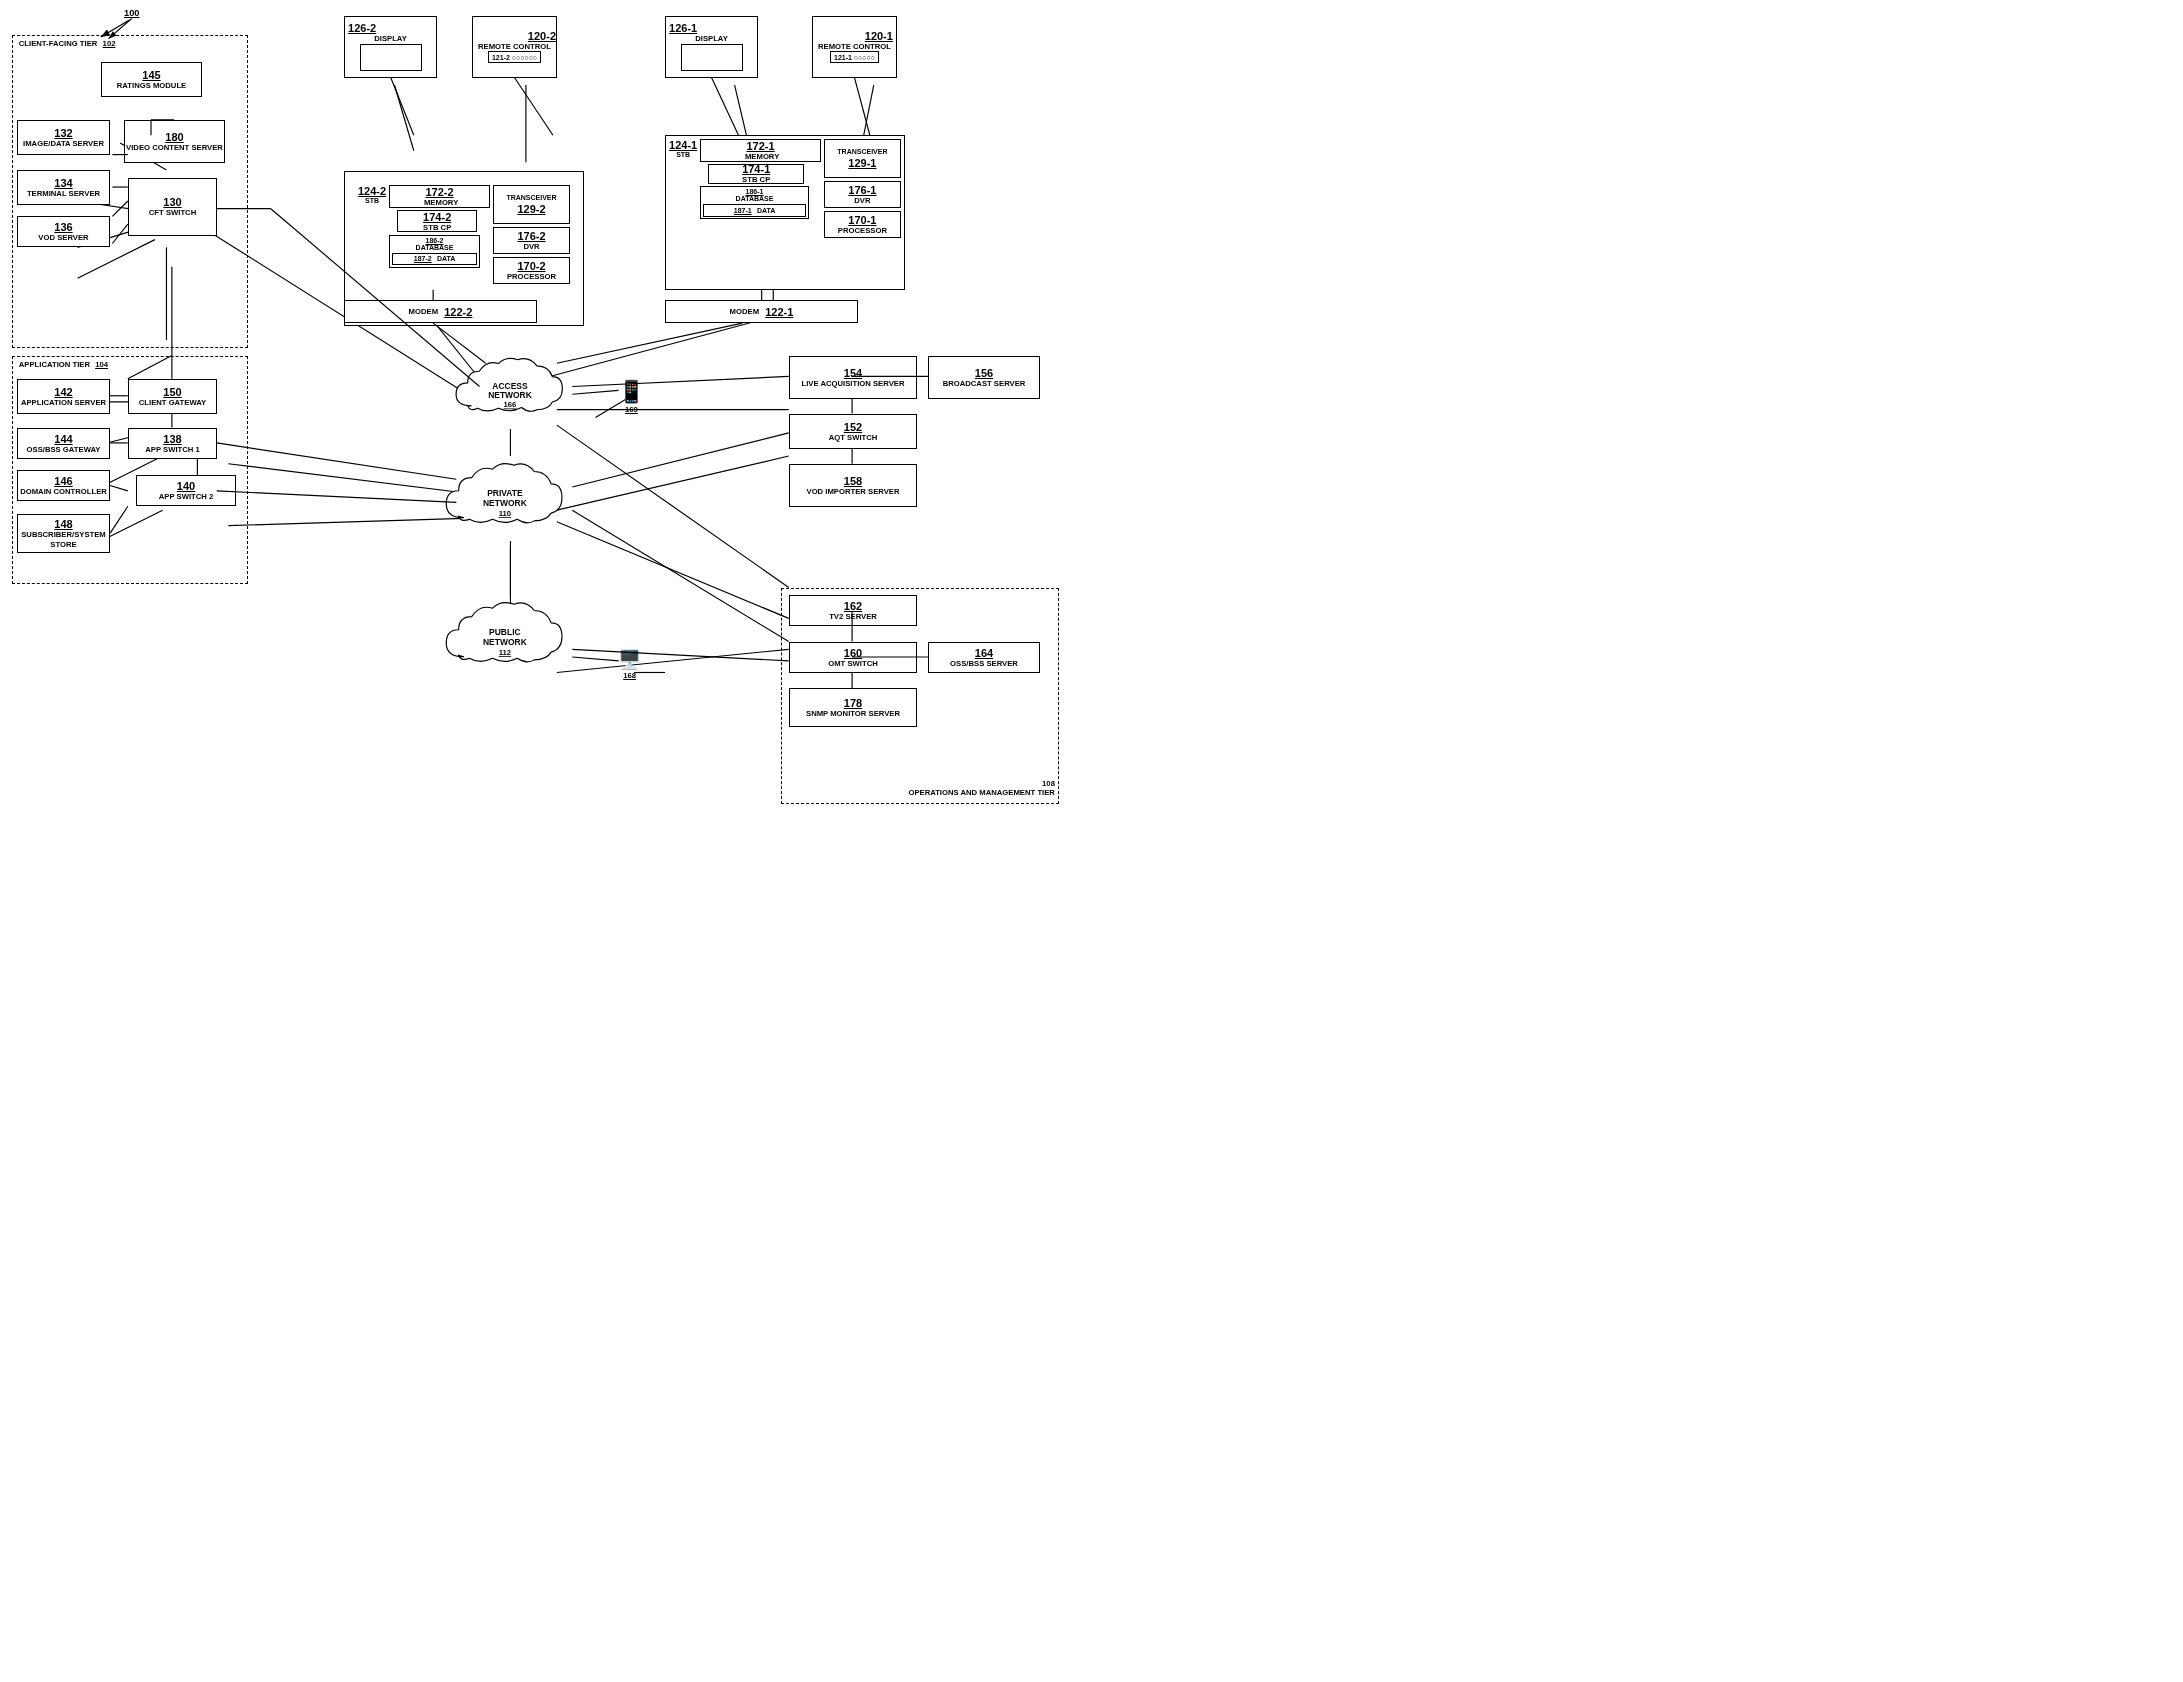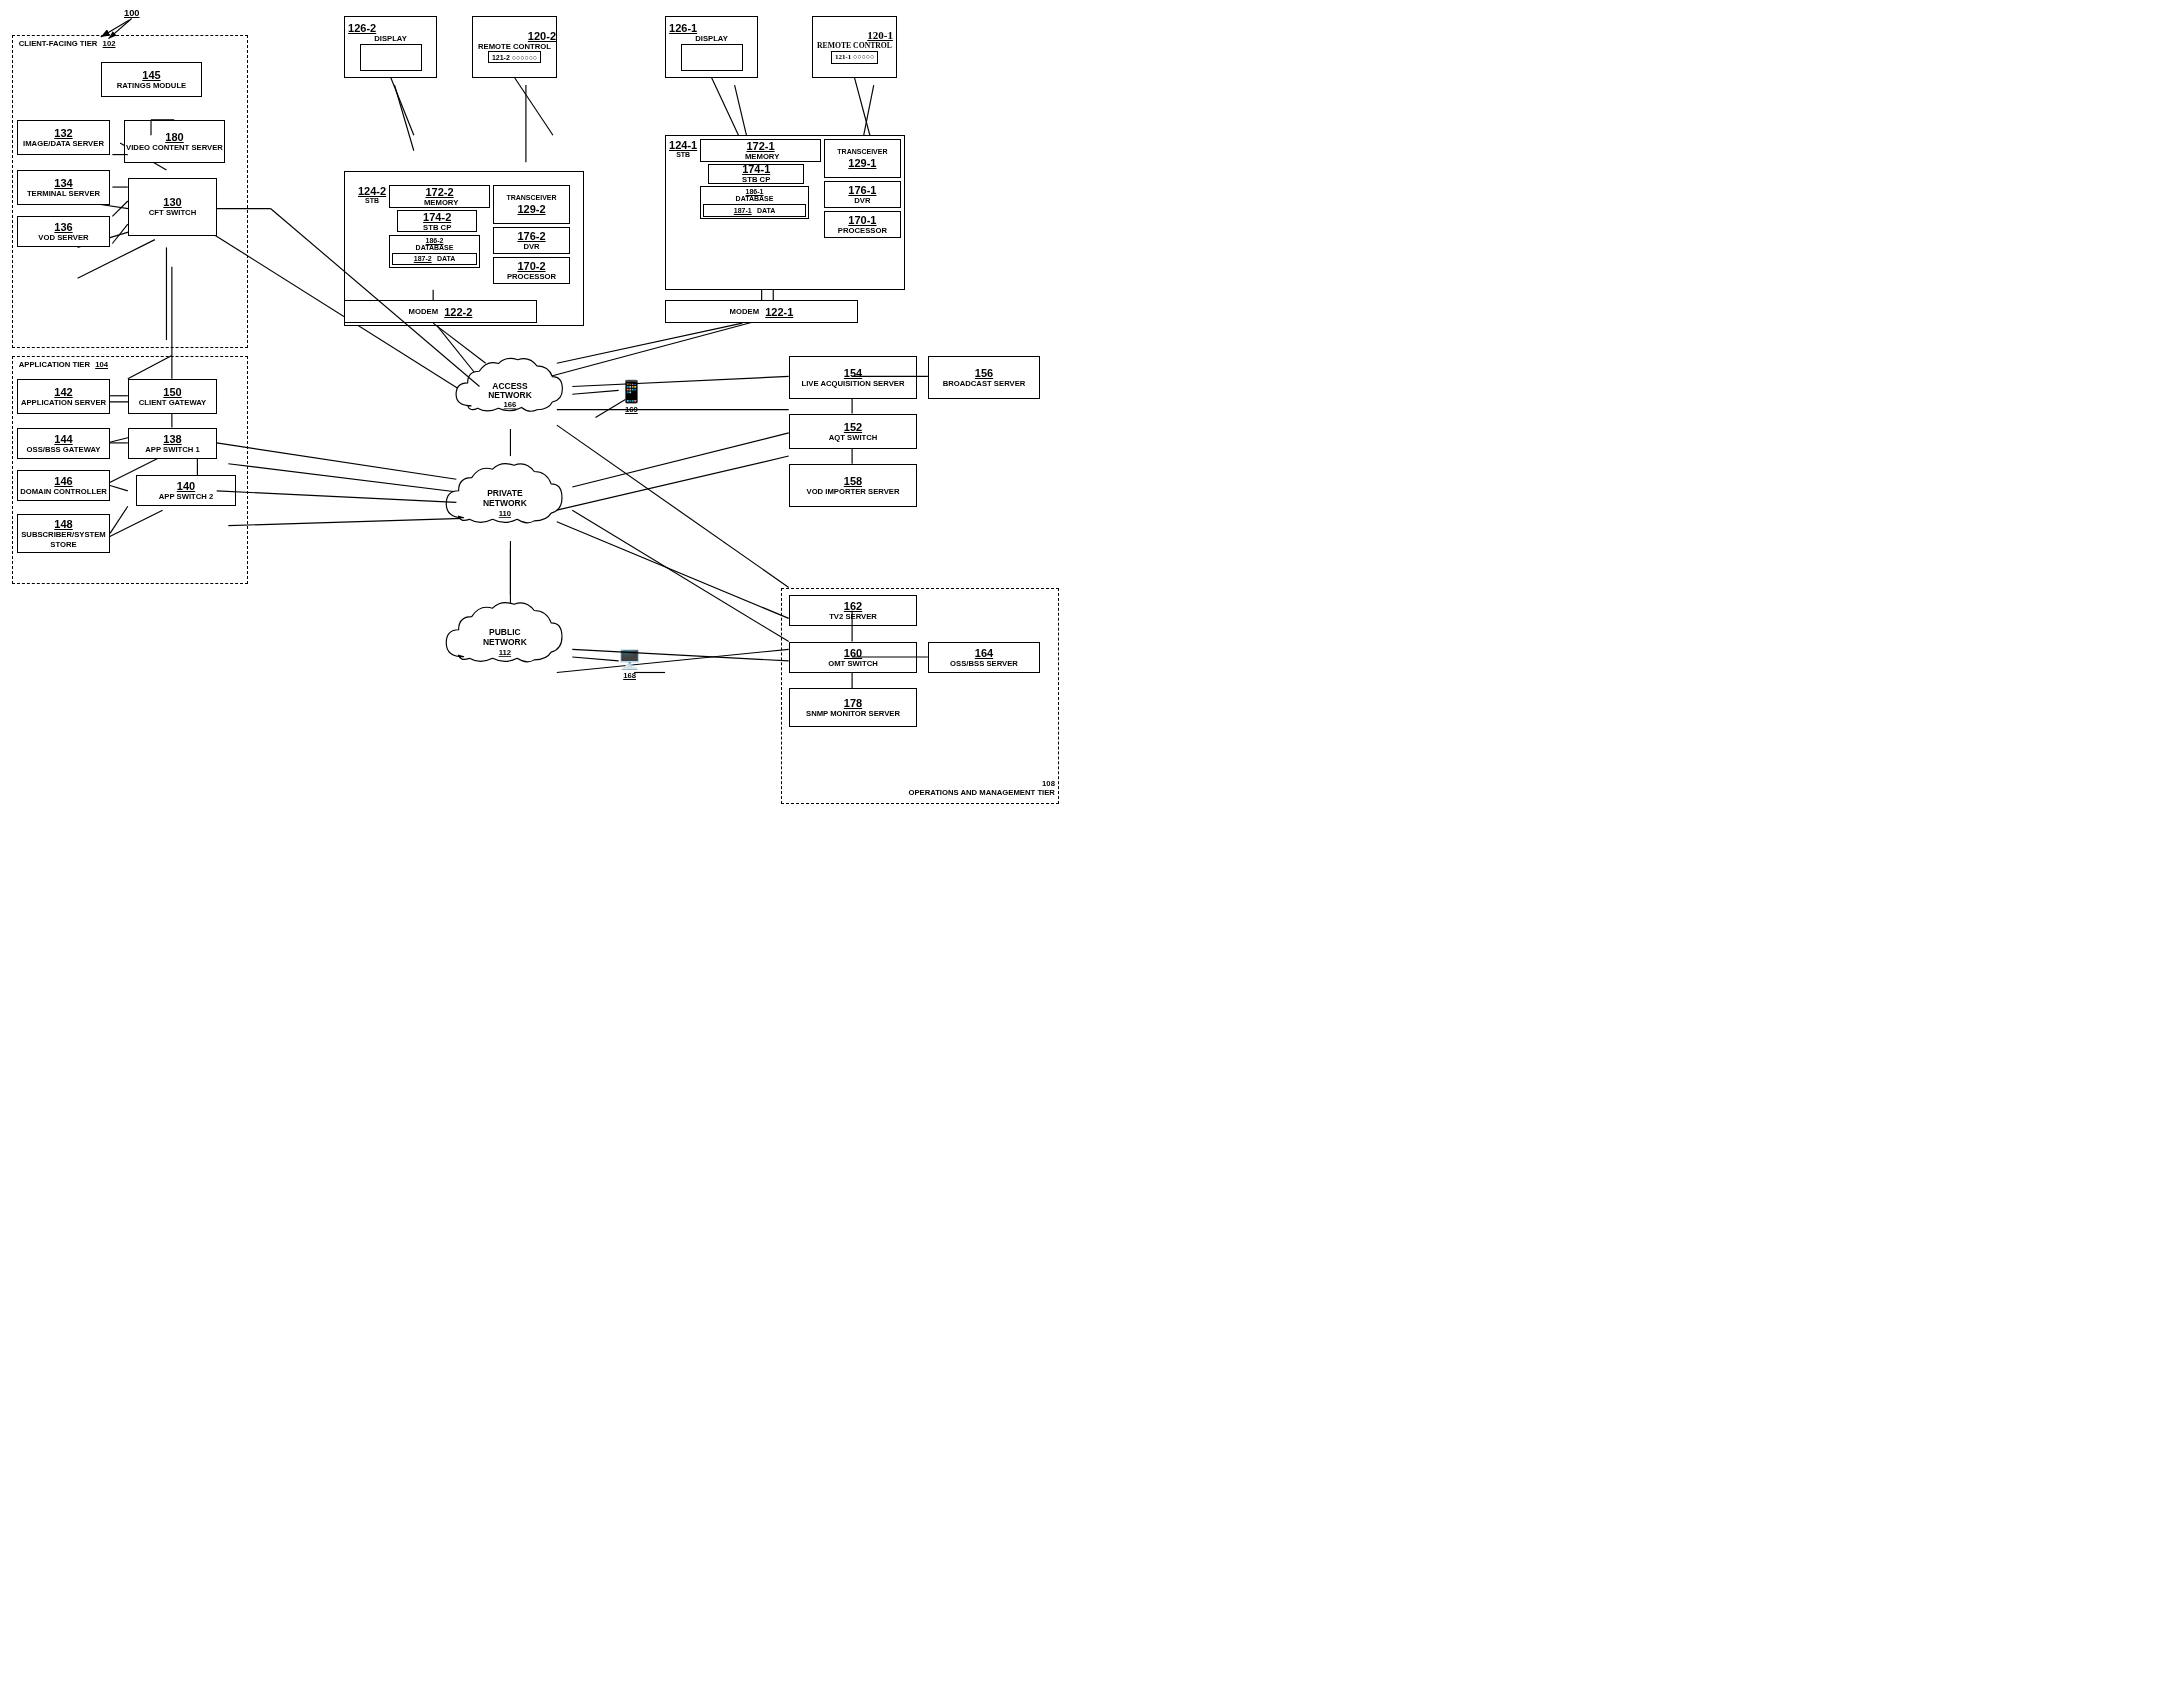--- a/index.html
+++ b/index.html
@@ -284,21 +284,21 @@
     <span class="label">MODEM</span>
     <span class="ref">122-2</span>
   </div>
 
   <div class="box" style="left:665px; top:15.5px; width:93px; height:62px;">
     <span class="ref" style="align-self:flex-start; margin-left:3.1px;">126-1</span>
     <span class="label">DISPLAY</span>
     <div style="width:62px; height:27px; border:1.2px solid #000; margin-top:1.5px;"></div>
   </div>
 
-  <div class="box" style="left:812px; top:15.5px; width:85px; height:62px;font-family:Liberation Serif, serif;">
+  <div class="box" style="left:812px; top:15.5px; width:85px; height:62px;">
     <span class="ref" style="align-self:flex-end; margin-right:3.1px;">120-1</span>
     <span class="label">REMOTE CONTROL</span>
     <div style="border:1.2px solid #000; padding:1.5px 3.1px; font-size:7px;">
       <span>121-1</span> ○○○○○
     </div>
   </div>
 
   <div class="box" style="left:665px; top:135px; width:240px; height:155px; justify-content:flex-start; padding:3.1px;">
     <div style="display:flex; width:100%; align-items:flex-start; gap:3.1px;">
       <div style="display:flex; flex-direction:column; align-items:center;">

